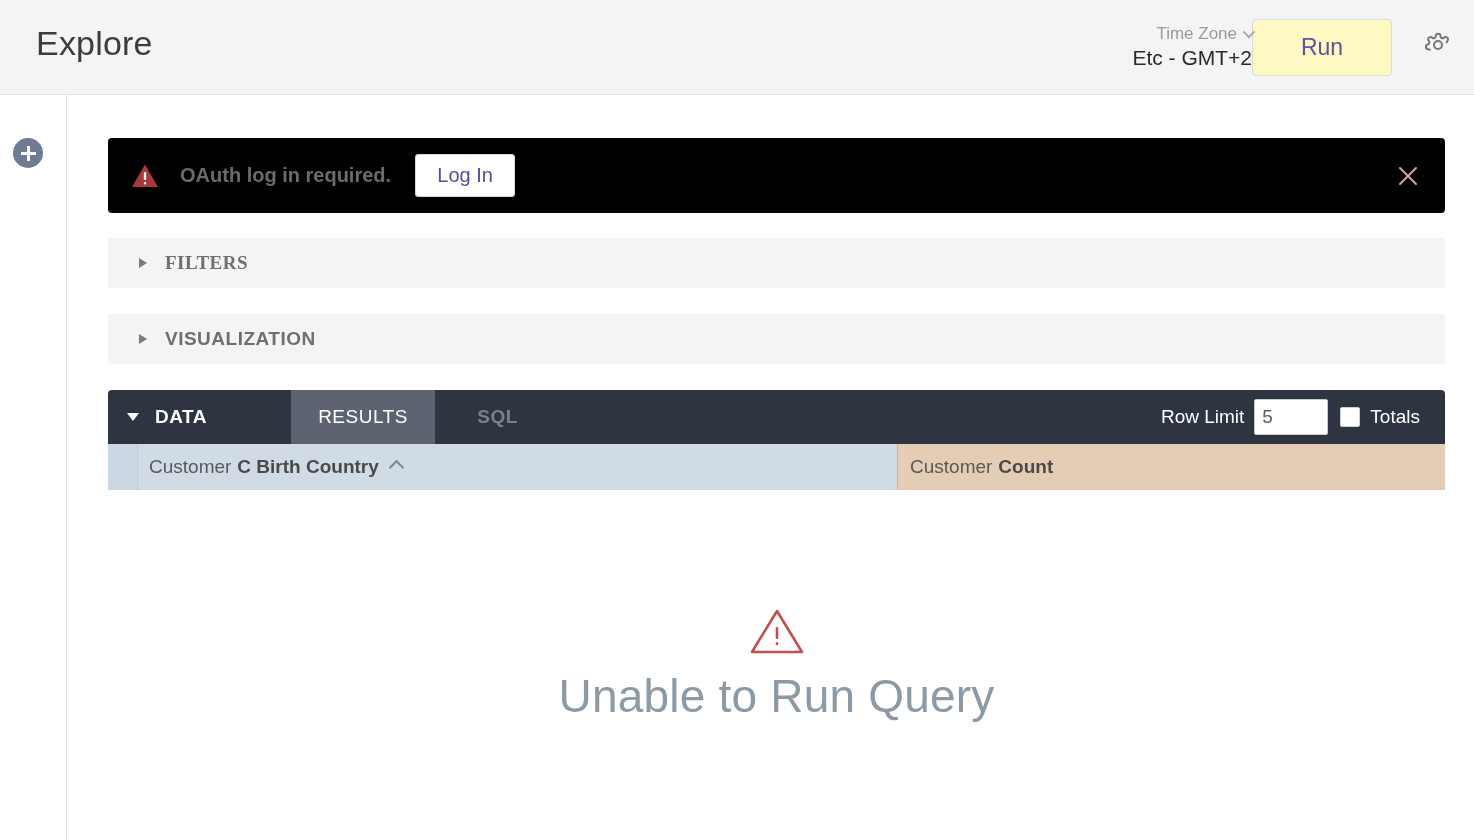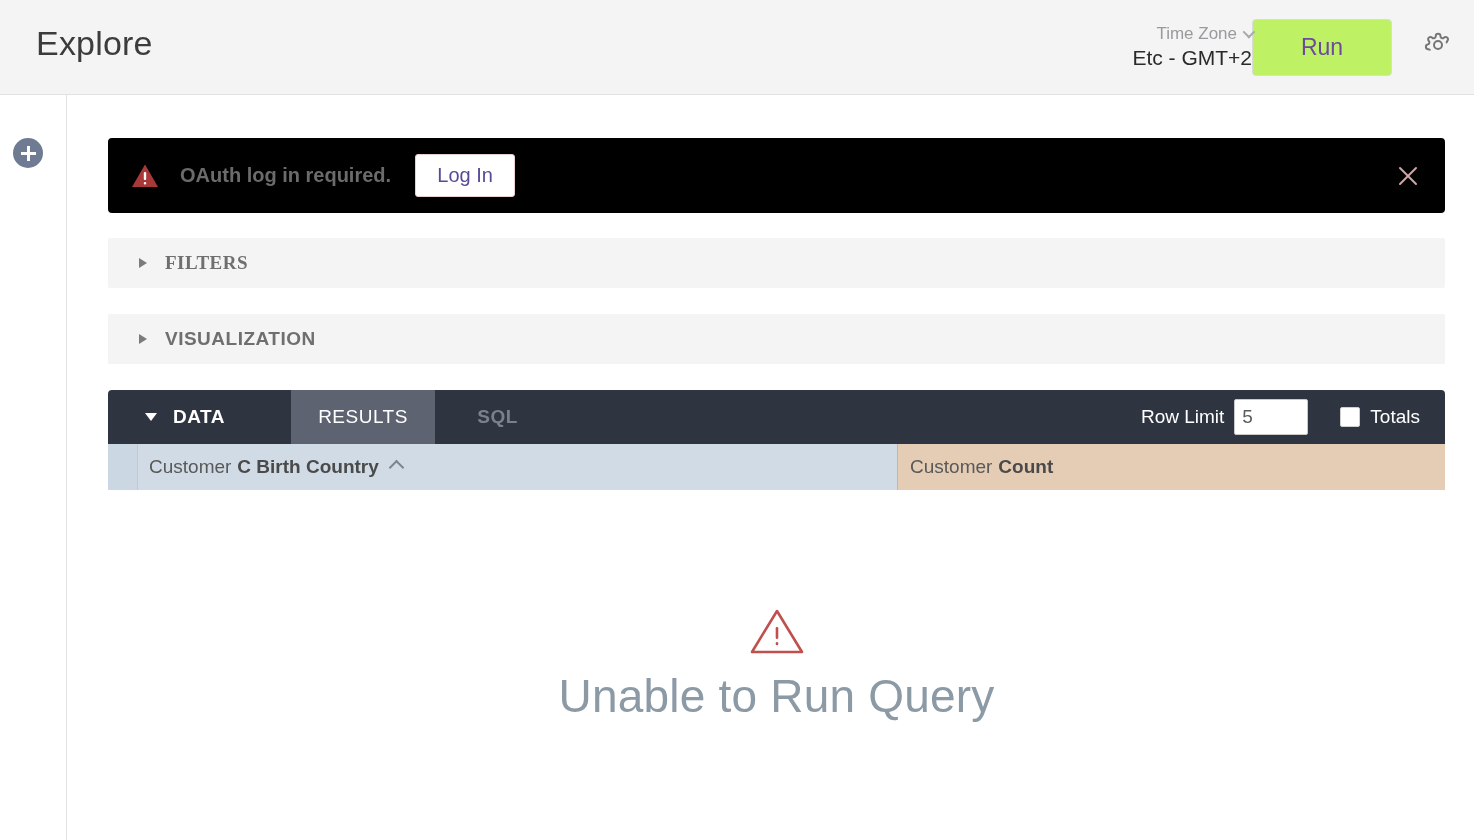--- a/index.html
+++ b/index.html
@@ -38,21 +38,21 @@
     display: inline-block; width: 9px; height: 9px;
     border-right: 2px solid #a8a9ad; border-bottom: 2px solid #a8a9ad;
     transform: rotate(45deg) translateY(-2px);
   }
   .tz-value {
     font-size: 21px; color: #2a2a2a; margin-top: 2px; white-space: nowrap;
   }
 
   .run-button {
     width: 140px; height: 57px;
-    background: #bef264; border: 1px solid #dadada; border-radius: 4px;
+    background: #fef9c3; border: 1px solid #dadada; border-radius: 4px;
     color: #6c4a9c; font-size: 23px;
     display: flex; align-items: center; justify-content: center;
     cursor: pointer; margin-right: 26px;
   }
 
   .gear-button {
     width: 40px; height: 40px; margin-right: 16px;
     display: flex; align-items: center; justify-content: center;
     cursor: pointer;
   }
@@ -133,21 +133,21 @@
 
   
   .data-bar {
     position: absolute; left: 40px; top: 295px;
     width: 1337px; height: 54px;
     background: #2e3440;
     border-radius: 4px 4px 0 0;
     display: flex; align-items: stretch;
   }
   .data-tab {
-    display: flex; align-items: center; padding: 0 0 0 37px;
+    display: flex; align-items: center; padding: 0 0 0 19px;
     width: 183px;
   }
   .tri-down {
     width: 0; height: 0;
     border-top: 8px solid #ffffff;
     border-left: 6px solid transparent;
     border-right: 6px solid transparent;
     margin-right: 16px;
   }
   .data-tab-label {
@@ -171,21 +171,21 @@
   .rowlimit-label {
     font-size: 19px; color: #ffffff; margin-right: 10px; white-space: nowrap;
   }
   .rowlimit-input {
     width: 74px; height: 36px;
     background: #ffffff; border: 1px solid #c9c9c9; border-radius: 2px;
     font-size: 19px; color: #5c5c5c; padding: 0 7px;
     font-family: "Liberation Sans", sans-serif;
   }
   .totals-group {
-    display: flex; align-items: center; margin-left: 32px; cursor: pointer;
+    display: flex; align-items: center; margin-left: 12px; cursor: pointer;
   }
   .totals-box {
     width: 20px; height: 20px; background: #ffffff;
     border: 1px solid #cfcfcf; border-radius: 2px; margin-right: 10px;
   }
   .totals-label { font-size: 19px; color: #ffffff; }
 
   
   .table-head {
     position: absolute; left: 40px; top: 349px;

